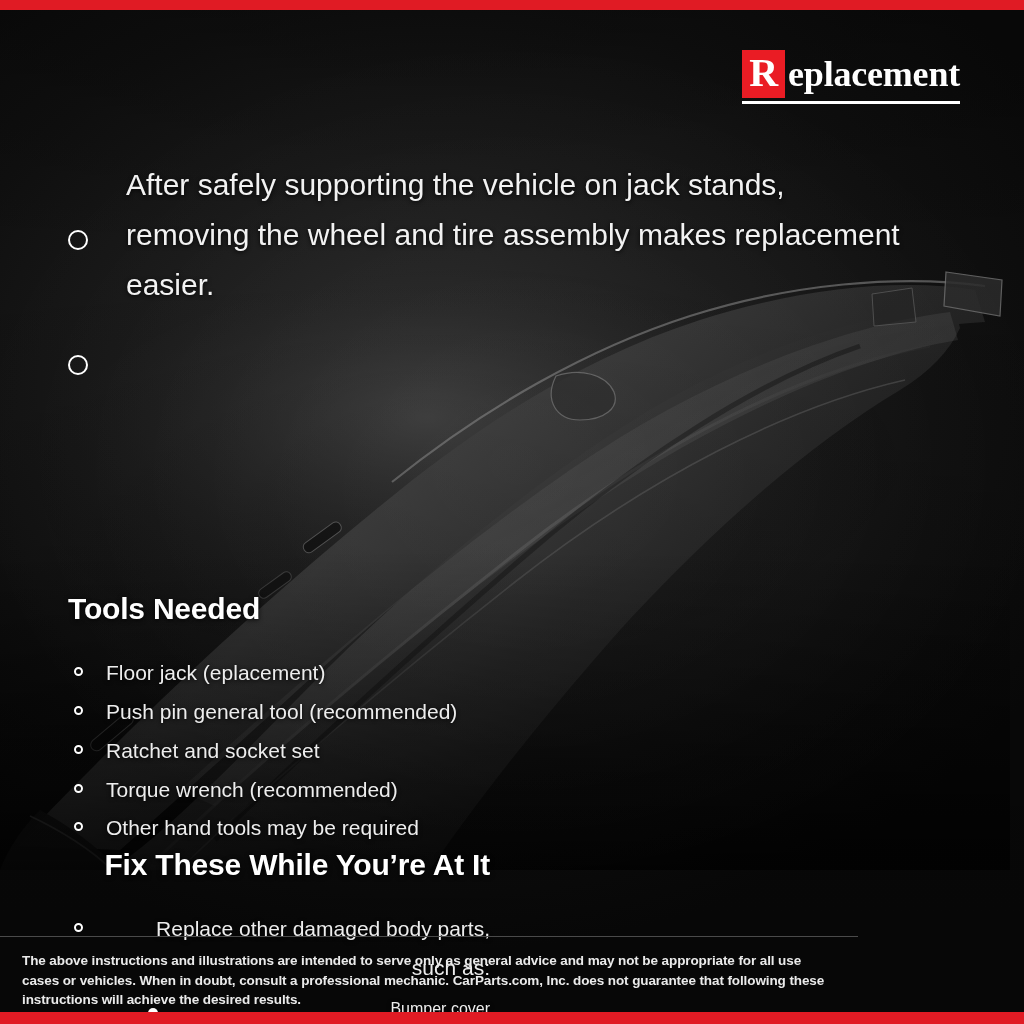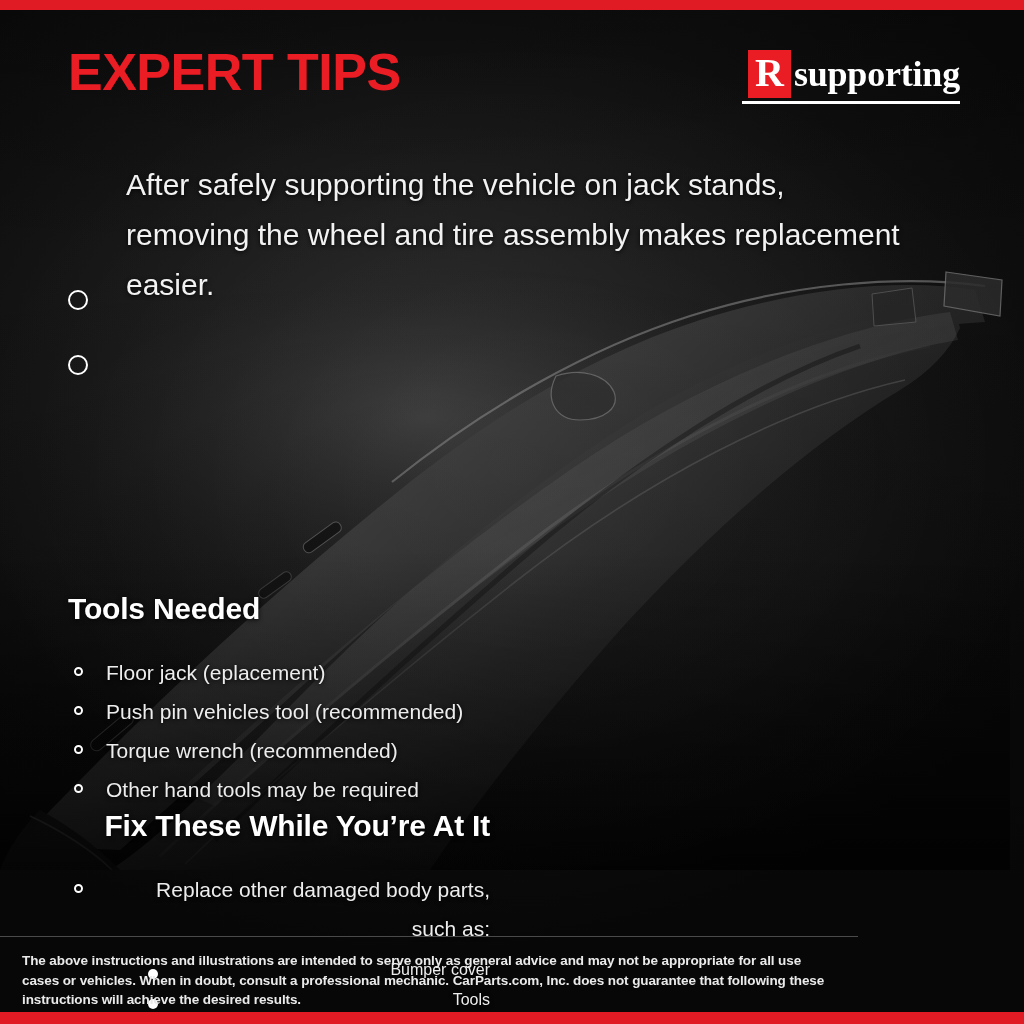--- a/index.html
+++ b/index.html
@@ -109,21 +109,21 @@
   
   .tips {
     position: absolute;
     left: 68px;
     top: 160px;
     width: 860px;
     z-index: 5;
   }
   .tip {
     display: flex;
-    align-items: flex-end;
+    align-items: center;
     margin-bottom: 36px;
   }
   .tip-marker {
     flex: 0 0 auto;
     width: 20px;
     height: 20px;
     border: 2.5px solid #ffffff;
     border-radius: 50%;
     margin-top: 9px;
     margin-right: 38px;
@@ -308,47 +308,47 @@
     <rect x="300" y="282" width="44" height="11" rx="5" fill="#0b0b0b" stroke="#6a6a6a" stroke-width="1" opacity="0.75" transform="rotate(-36 322 287)"></rect>
     <rect x="256" y="330" width="38" height="10" rx="5" fill="#0b0b0b" stroke="#5d5d5d" stroke-width="1" opacity="0.6" transform="rotate(-36 275 335)"></rect>
     <rect x="86" y="476" width="52" height="12" rx="6" fill="#0b0b0b" stroke="#6a6a6a" stroke-width="1" opacity="0.65" transform="rotate(-40 112 482)"></rect>
 
     <path d="M 40 560 C 20 580, 8 600, 0 620 L 120 620 C 96 596, 70 576, 40 560 Z" fill="#1a1a1a" opacity="0.95"></path>
     <path d="M 30 566 C 60 580, 92 600, 112 620" fill="none" stroke="#7d7d7d" stroke-width="1.6" opacity="0.45"></path>
 
     <rect x="0" y="300" width="1010" height="320" fill="url(#gFade)"></rect>
   </svg>
 
-  <div class="headline">EXPERT TIPS</div>
 
   <div class="brand">
     <div class="brand-row">
       <span class="brand-r">R</span>
-      <span class="brand-rest">supporting</span>
+      <span class="brand-rest">eplacement</span>
     </div>
     <div class="brand-underline"></div>
   </div>
 
   <div class="tips">
     <div class="tip">
       <span class="tip-marker"></span>
       <div class="tip-text">After safely supporting the vehicle on jack stands, removing the wheel and tire assembly makes replacement easier.</div>
     </div>
     <div class="tip">
       <span class="tip-marker"></span>
     </div>
   </div>
 
   <div class="columns">
 
     <div class="col-left">
       <div class="col-title">Tools Needed</div>
       <ul class="plain">
         <li><span class="hollow-dot"></span><span>Floor jack (eplacement)</span></li>
-        <li><span class="hollow-dot"></span><span>Push pin vehicles tool (recommended)</span></li>
+        <li><span class="hollow-dot"></span><span>Push pin general tool (recommended)</span></li>
+        <li><span class="hollow-dot"></span><span>Ratchet and socket set</span></li>
         <li><span class="hollow-dot"></span><span>Torque wrench (recommended)</span></li>
         <li><span class="hollow-dot"></span><span>Other hand tools may be required</span></li>
       </ul>
     </div>
 
     <div class="col-right">
       <div class="col-title">Fix These While You’re At It</div>
       <ul class="plain">
         <li>
           <span class="hollow-dot"></span>

